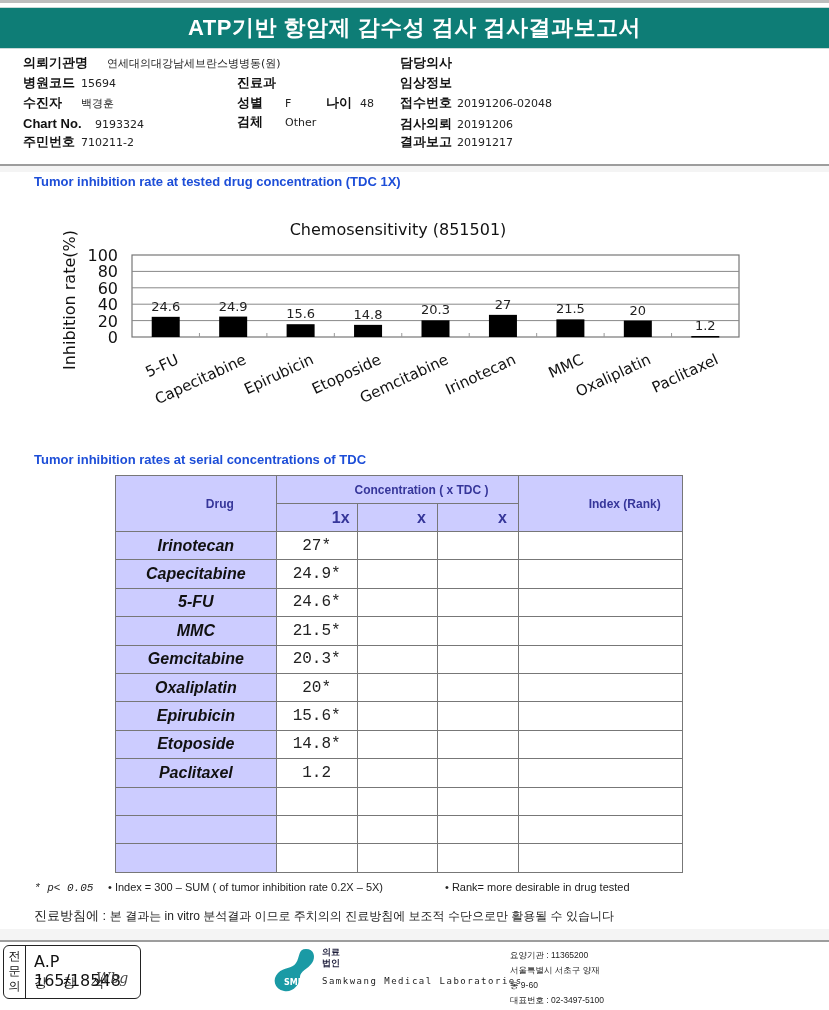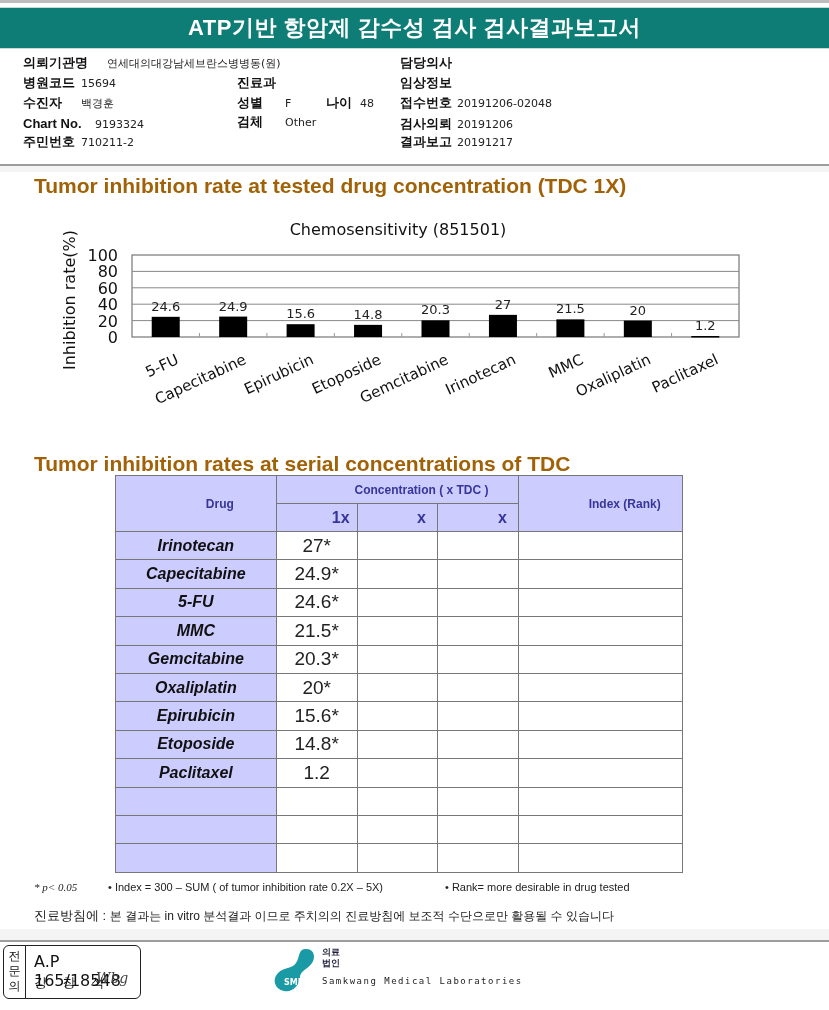--- a/index.html
+++ b/index.html
@@ -7,30 +7,30 @@
   .topline { position: absolute; left: 0; top: 0; width: 829px; height: 3px; background: #bdbdbd; }
   .titlebar { position: absolute; left: 0; top: 7px; width: 829px; height: 40px; background: #0e7d76; color: #fff; text-align: center; font-weight: bold; font-size: 22px; line-height: 40px; letter-spacing: 0.5px; border-top: 1px solid #c9d9d8; border-bottom: 1px solid #c9d9d8; }
 
   .info { position: absolute; font-size: 12px; line-height: 19px; }
   .info .lbl { font-weight: bold; font-size: 13px; display: inline-block; }
   .info .val { font-family: "DejaVu Sans", sans-serif; font-size: 11px; color: #222; }
 
   .sep { position: absolute; left: 0; width: 829px; height: 2px; background: #9d9d9d; }
   .band { position: absolute; left: 0; width: 829px; background: #f4f4f4; }
 
-  .section-title { position: absolute; font-weight: bold; font-size: 21px; color: #a16207; }
+  .section-title { position: absolute; font-weight: bold; font-size: 13px; color: #1d4ed8; }
 
   svg text { font-family: "DejaVu Sans", "Liberation Sans", sans-serif; }
 
   table.tdc { position: absolute; left: 115px; top: 475px; border-collapse: collapse; width: 568px; }
   table.tdc td, table.tdc th { border: 1px solid #777; padding: 0; text-align: center; }
   table.tdc th { background: #ccccff; color: #36369a; font-weight: bold; font-size: 12px; padding-left: 48px; }
   table.tdc th.sub { font-size: 16px; }
   table.tdc td.drug { background: #ccccff; font-weight: bold; font-style: italic; font-size: 16px; color: #111; }
-  table.tdc td.val { font-family: Liberation Sans, sans-serif; font-size: 19px; color: #222; }
+  table.tdc td.val { font-family: Liberation Mono, monospace; font-size: 16px; color: #222; }
   table.tdc tr.row td { height: 27.4px; }
 
   .note { position: absolute; font-size: 11px; color: #222; }
   .warn { position: absolute; font-size: 13px; color: #222; }
   .warn .small { font-size: 12px; }
 
   .stamp { position: absolute; left: 3px; top: 945px; width: 136px; height: 52px; border: 1px solid #222; border-radius: 6px; }
   .stamp .vert { position: absolute; left: 0; top: 0; width: 22px; height: 52px; border-right: 1px solid #222; font-size: 12px; line-height: 15px; text-align: center; padding-top: 3px; box-sizing: border-box; }
   .stamp .l1 { position: absolute; left: 30px; top: 6px; font-size: 16px; font-family: "DejaVu Sans", sans-serif; }
   .stamp .l2 { position: absolute; left: 30px; top: 28px; font-size: 13px; letter-spacing: 6px; }
@@ -265,21 +265,21 @@
         <td class="drug"></td>
         <td class="val"></td>
         <td class="val"></td>
         <td class="val"></td>
         <td class="val"></td>
       </tr>
     </tbody>
 </table>
 
 <div class="note" style="left:34px; top:881px;">
-  <span style="font-family:Liberation Serif, serif; font-style:italic;">* p&lt; 0.05</span>
+  <span style="font-family:Liberation Mono, monospace; font-style:italic;">* p&lt; 0.05</span>
 </div>
 <div class="note" style="left:108px; top:881px;">• Index = 300 – SUM ( of tumor inhibition rate 0.2X  –  5X)</div>
 <div class="note" style="left:445px; top:881px;">• Rank= more desirable in drug tested</div>
 
 <div class="warn" style="left:34px; top:907px;">
   <span>진료방침에 :</span>
   <span class="small">본 결과는 in vitro 분석결과 이므로 주치의의 진료방침에 보조적 수단으로만 활용될 수 있습니다</span>
 </div>
 
 <div class="band" style="top:929px; height:12px;"></div>
@@ -297,13 +297,18 @@
 <div class="logo">
   <svg width="50" height="50" style="position:absolute; left:0; top:0;" xmlns="http://www.w3.org/2000/svg">
     <path id="logo-shape" d="M36 4 C44 4 46 12 42 18 C38 24 30 26 30 32 C30 40 22 48 14 46 C4 44 2 34 8 28 C14 22 22 24 26 18 C30 12 28 4 36 4 Z" fill="#1a9aa5"></path>
     <text id="logo-text" x="14" y="40" font-size="8" font-weight="bold" fill="#fff">SML</text>
   </svg>
   <div class="kor-small" id="corp-small">
       <div>의료</div>
       <div>법인</div>
     </div>
   <div class="eng">Samkwang Medical Laboratories</div>
+  <div class="info-r">
+    <div>요양기관 : 11365200</div>
+    <div>서울특별시 서초구 양재동 9-60</div>
+    <div>대표번호 : 02-3497-5100</div>
+  </div>
 </div>
 
 </body></html>

